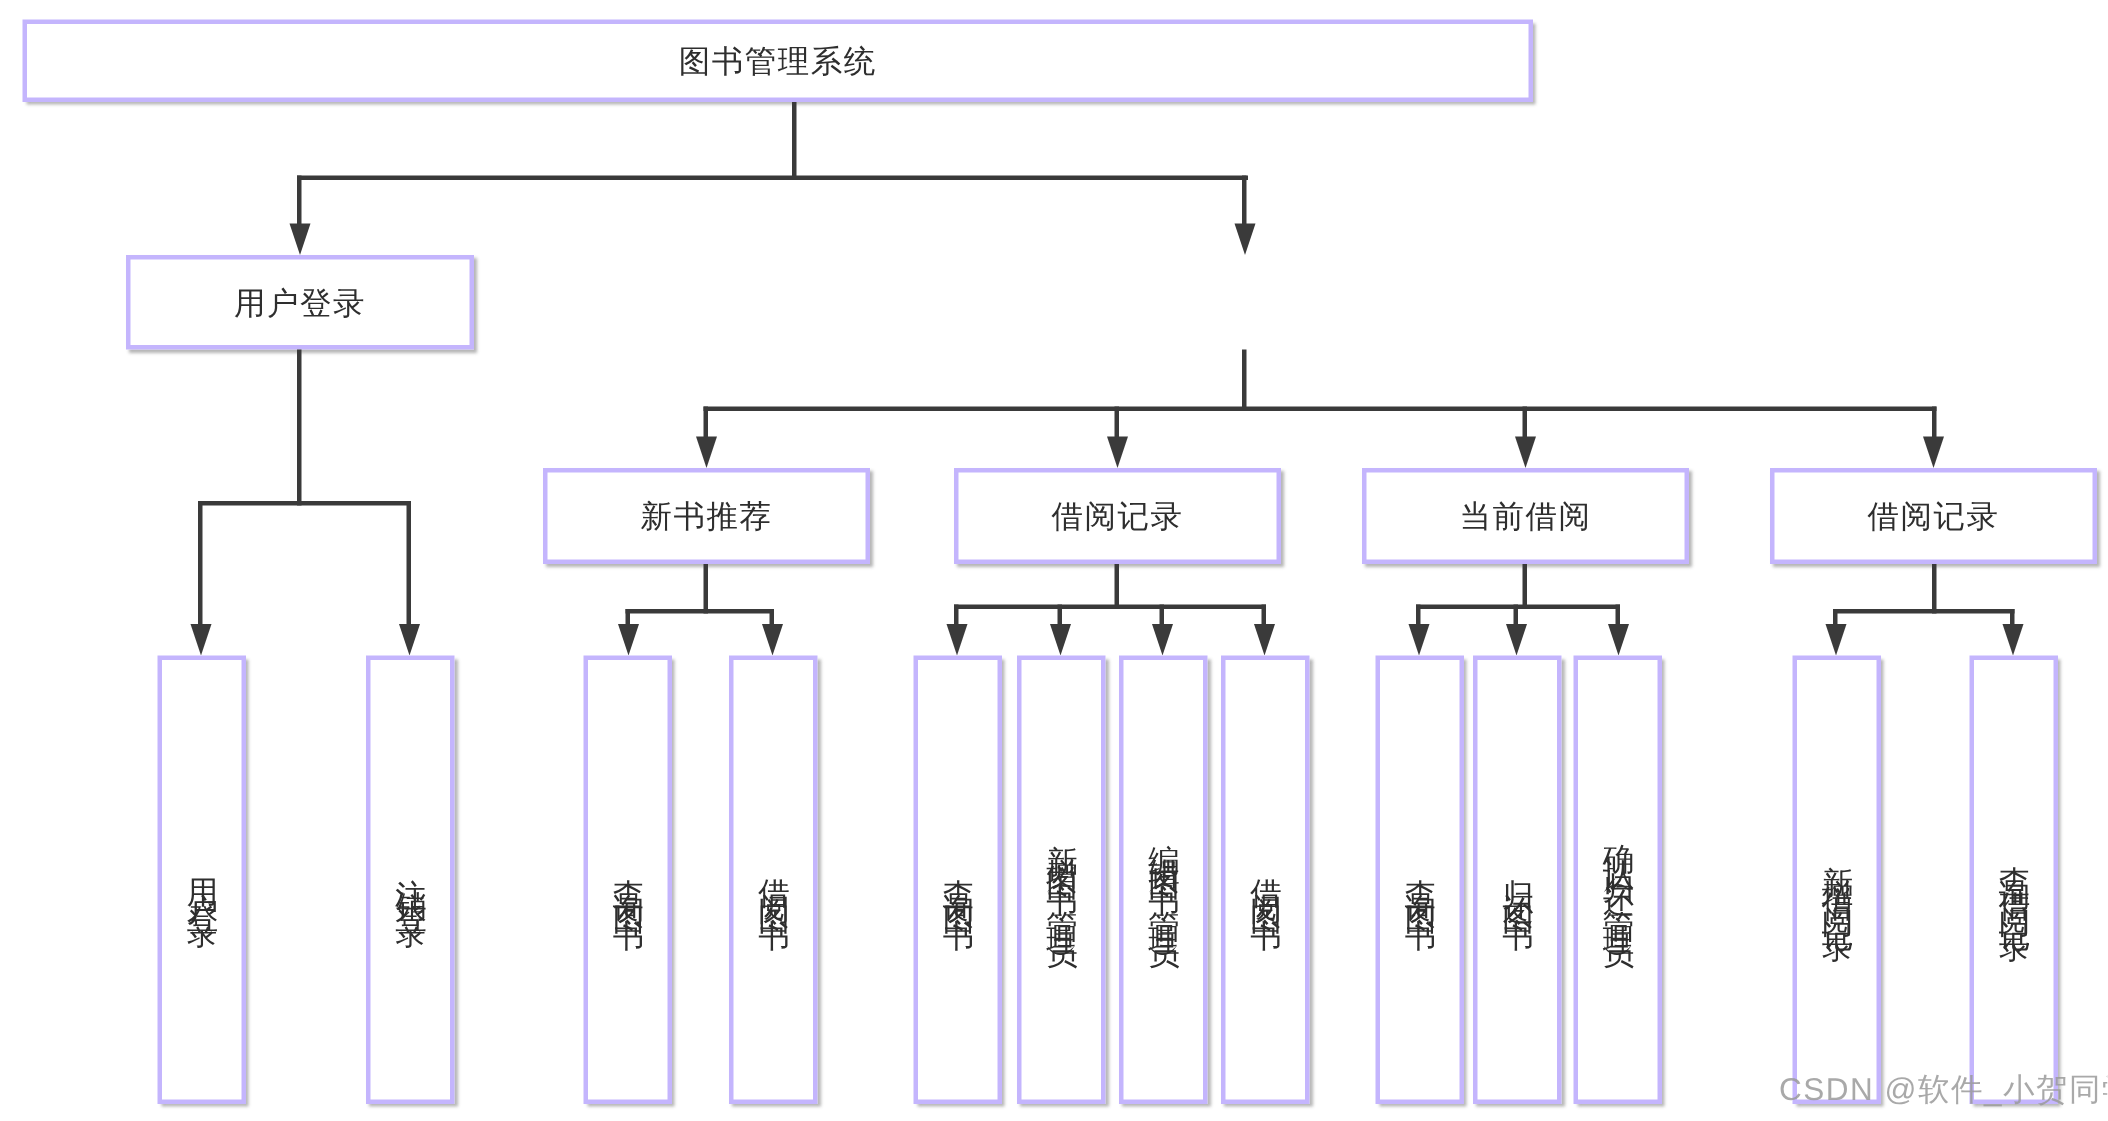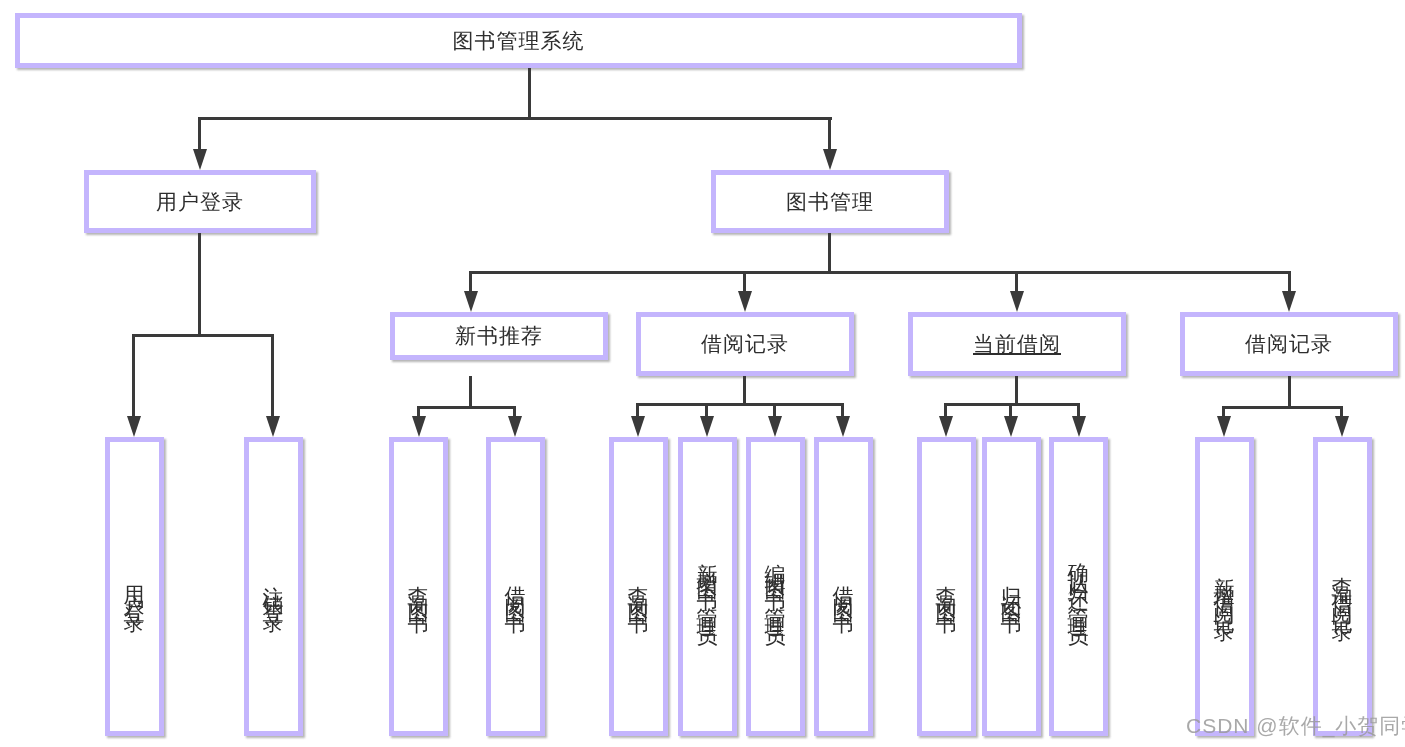--- a/index.html
+++ b/index.html
@@ -9,21 +9,21 @@
     height: 747px;
     background: #ffffff;
     overflow: hidden;
     font-family: "Liberation Sans", sans-serif;
     color: #2e2e2e;
   }
   .box {
     position: absolute;
     box-sizing: border-box;
     background: #ffffff;
-    border: 5px solid #c4b5fd;
+    border: 3px solid #c4b5fd;
     box-shadow: 2px 2px 2px rgba(90,90,90,0.45);
     display: flex;
     align-items: center;
     justify-content: center;
     font-size: 21px;
     letter-spacing: 1px;
   }
   .vbox { padding: 2px 0; }
   .vtext {
     writing-mode: vertical-rl;
@@ -62,49 +62,46 @@
   <div class="l" style="left:528px; top:68px; width:3px; height:52px;"></div>
   <div class="l" style="left:198px; top:117px; width:634px; height:3px;"></div>
   <div class="l" style="left:198px; top:117px; width:3px; height:35px;"></div>
   <div class="ah" style="left:193px; top:149px;"></div>
   <div class="l" style="left:828px; top:117px; width:3px; height:35px;"></div>
   <div class="ah" style="left:823px; top:149px;"></div>
 
   <div class="box" style="left:84px; top:170px; width:232px; height:63px;">
     <span>用户登录</span>
   </div>
-  <div class="box" style="left:711px; top:170px; width:238px; height:63px;">
-    <span>图书管理</span>
-  </div>
 
   <div class="l" style="left:198px; top:233px; width:3px; height:104px;"></div>
   <div class="l" style="left:132px; top:334px; width:142px; height:3px;"></div>
   <div class="l" style="left:132px; top:334px; width:3px; height:84px;"></div>
   <div class="ah" style="left:127px; top:416px;"></div>
   <div class="l" style="left:271px; top:334px; width:3px; height:84px;"></div>
   <div class="ah" style="left:266px; top:416px;"></div>
 
   <div class="l" style="left:828px; top:233px; width:3px; height:41px;"></div>
   <div class="l" style="left:469px; top:271px; width:822px; height:3px;"></div>
   <div class="l" style="left:469px; top:271px; width:3px; height:22px;"></div>
   <div class="ah" style="left:464px; top:291px;"></div>
   <div class="l" style="left:743px; top:271px; width:3px; height:22px;"></div>
   <div class="ah" style="left:738px; top:291px;"></div>
   <div class="l" style="left:1015px; top:271px; width:3px; height:22px;"></div>
   <div class="ah" style="left:1010px; top:291px;"></div>
   <div class="l" style="left:1288px; top:271px; width:3px; height:22px;"></div>
   <div class="ah" style="left:1282px; top:291px;"></div>
 
-  <div class="box" style="left:362px; top:312px; width:218px; height:48px;margin-left:28px;">
+  <div class="box" style="left:362px; top:312px; width:218px; height:64px;">
     <span>新书推荐</span>
   </div>
   <div class="box" style="left:636px; top:312px; width:218px; height:64px;">
     <span>借阅记录</span>
   </div>
-  <div class="box" style="left:908px; top:312px; width:218px; height:64px;text-decoration:underline;">
+  <div class="box" style="left:908px; top:312px; width:218px; height:64px;">
     <span>当前借阅</span>
   </div>
   <div class="box" style="left:1180px; top:312px; width:218px; height:64px;">
     <span>借阅记录</span>
   </div>
 
   <div class="l" style="left:469px; top:376px; width:3px; height:33px;"></div>
   <div class="l" style="left:417px; top:406px; width:99px; height:3px;"></div>
   <div class="l" style="left:417px; top:406px; width:3px; height:13px;"></div>
   <div class="ah" style="left:412px; top:416px;"></div>

